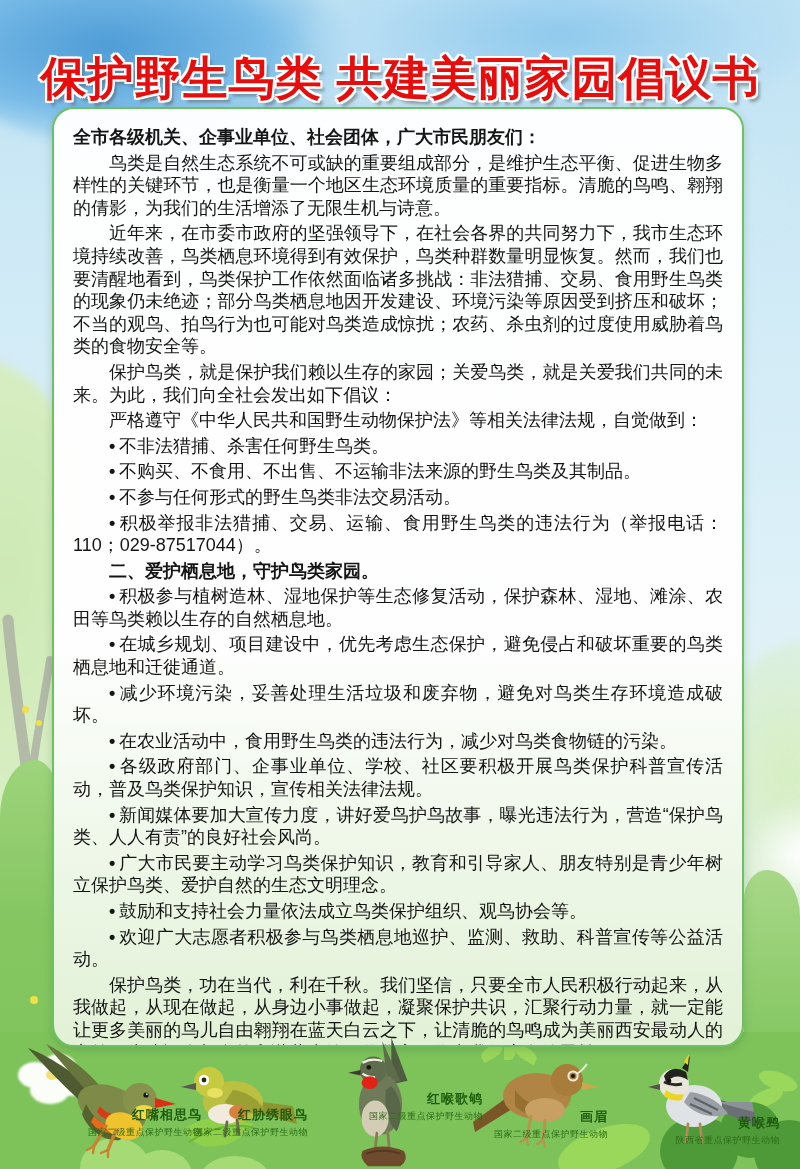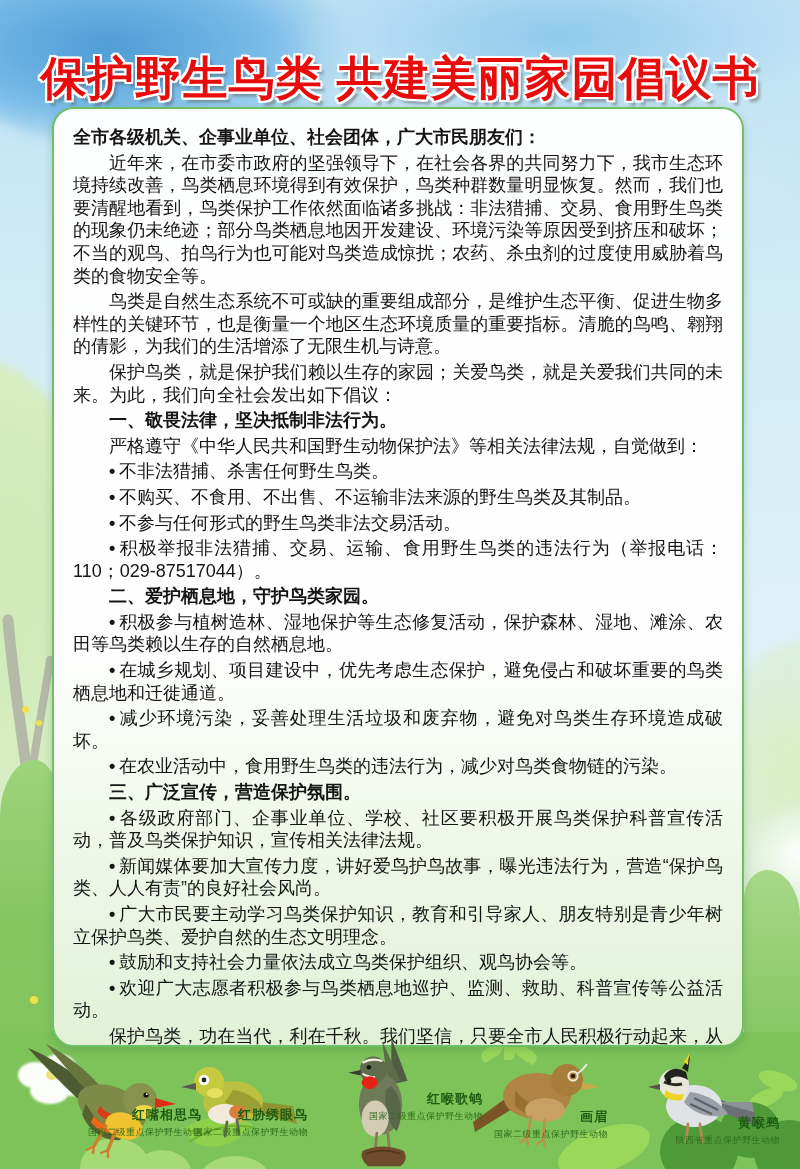--- a/index.html
+++ b/index.html
@@ -120,38 +120,36 @@
   <div class="deco sprout" style="left:478px; top:1036px; width:60px; height:40px;">
     <i style="left:2px; top:10px; width:24px; height:12px; transform:rotate(-30deg);"></i>
     <i style="left:26px; top:2px; width:12px; height:22px;"></i>
     <i style="left:36px; top:12px; width:24px; height:12px; transform:rotate(30deg) scaleX(-1);"></i>
   </div>
 
   <div class="title">保护野生鸟类 共建美丽家园倡议书</div>
 
   <div class="card">
     <p class="salutation">全市各级机关、企事业单位、社会团体，广大市民朋友们：</p>
+    <p class="indent">鸟类是自然生态系统不可或缺的重要组成部分，是维护生态平衡、促进生物多样性的关键环节，也是衡量一个地区生态环境质量的重要指标。清脆的鸟鸣、翱翔的倩影，为我们的生活增添了无限生机与诗意。</p>
     <p class="indent">近年来，在市委市政府的坚强领导下，在社会各界的共同努力下，我市生态环境持续改善，鸟类栖息环境得到有效保护，鸟类种群数量明显恢复。然而，我们也要清醒地看到，鸟类保护工作依然面临诸多挑战：非法猎捕、交易、食用野生鸟类的现象仍未绝迹；部分鸟类栖息地因开发建设、环境污染等原因受到挤压和破坏；不当的观鸟、拍鸟行为也可能对鸟类造成惊扰；农药、杀虫剂的过度使用威胁着鸟类的食物安全等。</p>
-    <p class="indent">鸟类是自然生态系统不可或缺的重要组成部分，是维护生态平衡、促进生物多样性的关键环节，也是衡量一个地区生态环境质量的重要指标。清脆的鸟鸣、翱翔的倩影，为我们的生活增添了无限生机与诗意。</p>
     <p class="indent">保护鸟类，就是保护我们赖以生存的家园；关爱鸟类，就是关爱我们共同的未来。为此，我们向全社会发出如下倡议：</p>
 
-    <p class="heading">一、敬畏法律，坚决抵制非法行为。</p>
     <p class="indent">严格遵守《中华人民共和国野生动物保护法》等相关法律法规，自觉做到：</p>
     <p class="bullet">不非法猎捕、杀害任何野生鸟类。</p>
     <p class="bullet">不购买、不食用、不出售、不运输非法来源的野生鸟类及其制品。</p>
     <p class="bullet">不参与任何形式的野生鸟类非法交易活动。</p>
     <p class="bullet">积极举报非法猎捕、交易、运输、食用野生鸟类的违法行为（举报电话：110；029-87517044）。</p>
 
     <p class="heading">二、爱护栖息地，守护鸟类家园。</p>
     <p class="bullet">积极参与植树造林、湿地保护等生态修复活动，保护森林、湿地、滩涂、农田等鸟类赖以生存的自然栖息地。</p>
     <p class="bullet">在城乡规划、项目建设中，优先考虑生态保护，避免侵占和破坏重要的鸟类栖息地和迁徙通道。</p>
     <p class="bullet">减少环境污染，妥善处理生活垃圾和废弃物，避免对鸟类生存环境造成破坏。</p>
     <p class="bullet">在农业活动中，食用野生鸟类的违法行为，减少对鸟类食物链的污染。</p>
 
-    <p class="heading">三、广泛宣传，营造保护氛围。</p>
     <p class="bullet">各级政府部门、企事业单位、学校、社区要积极开展鸟类保护科普宣传活动，普及鸟类保护知识，宣传相关法律法规。</p>
     <p class="bullet">新闻媒体要加大宣传力度，讲好爱鸟护鸟故事，曝光违法行为，营造“保护鸟类、人人有责”的良好社会风尚。</p>
     <p class="bullet">广大市民要主动学习鸟类保护知识，教育和引导家人、朋友特别是青少年树立保护鸟类、爱护自然的生态文明理念。</p>
     <p class="bullet">鼓励和支持社会力量依法成立鸟类保护组织、观鸟协会等。</p>
     <p class="bullet">欢迎广大志愿者积极参与鸟类栖息地巡护、监测、救助、科普宣传等公益活动。</p>
 
     <p class="indent">保护鸟类，功在当代，利在千秋。我们坚信，只要全市人民积极行动起来，从我做起，从现在做起，从身边小事做起，凝聚保护共识，汇聚行动力量，就一定能让更多美丽的鸟儿自由翱翔在蓝天白云之下，让清脆的鸟鸣成为美丽西安最动人的音符，为建设人与自然和谐共生的现代化家园作出我们应有的贡献！</p>
 
   </div>
 

